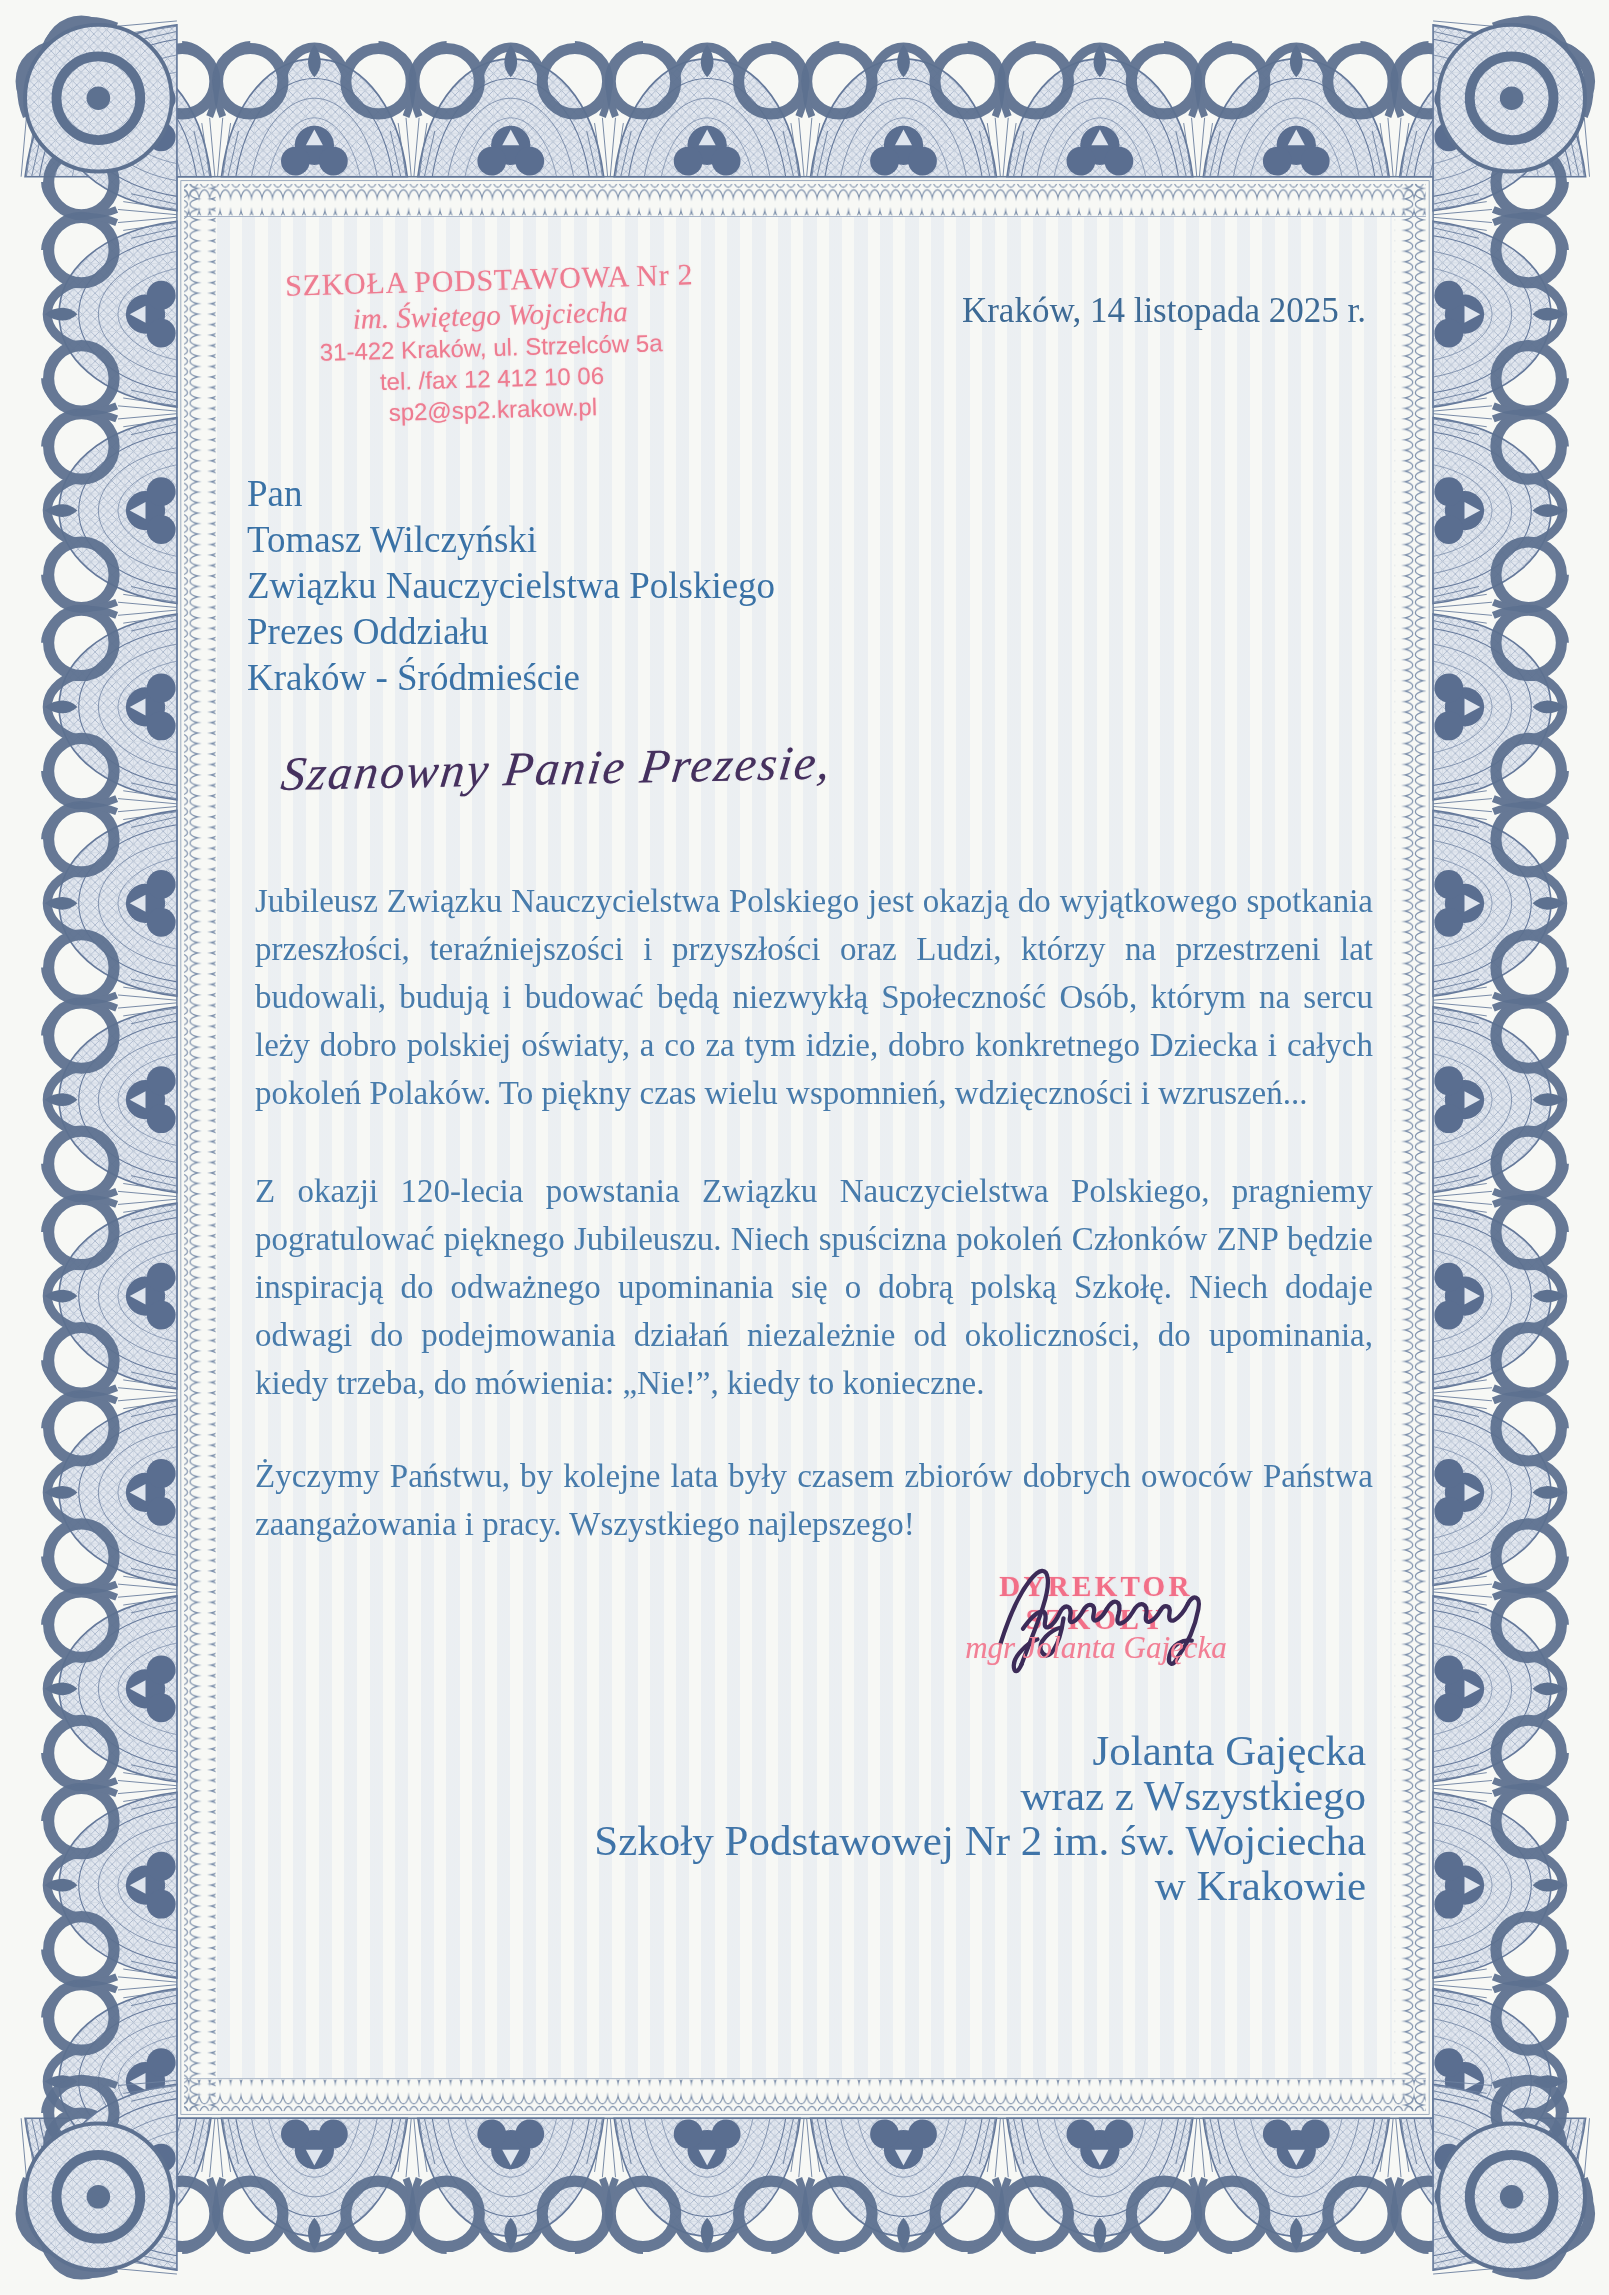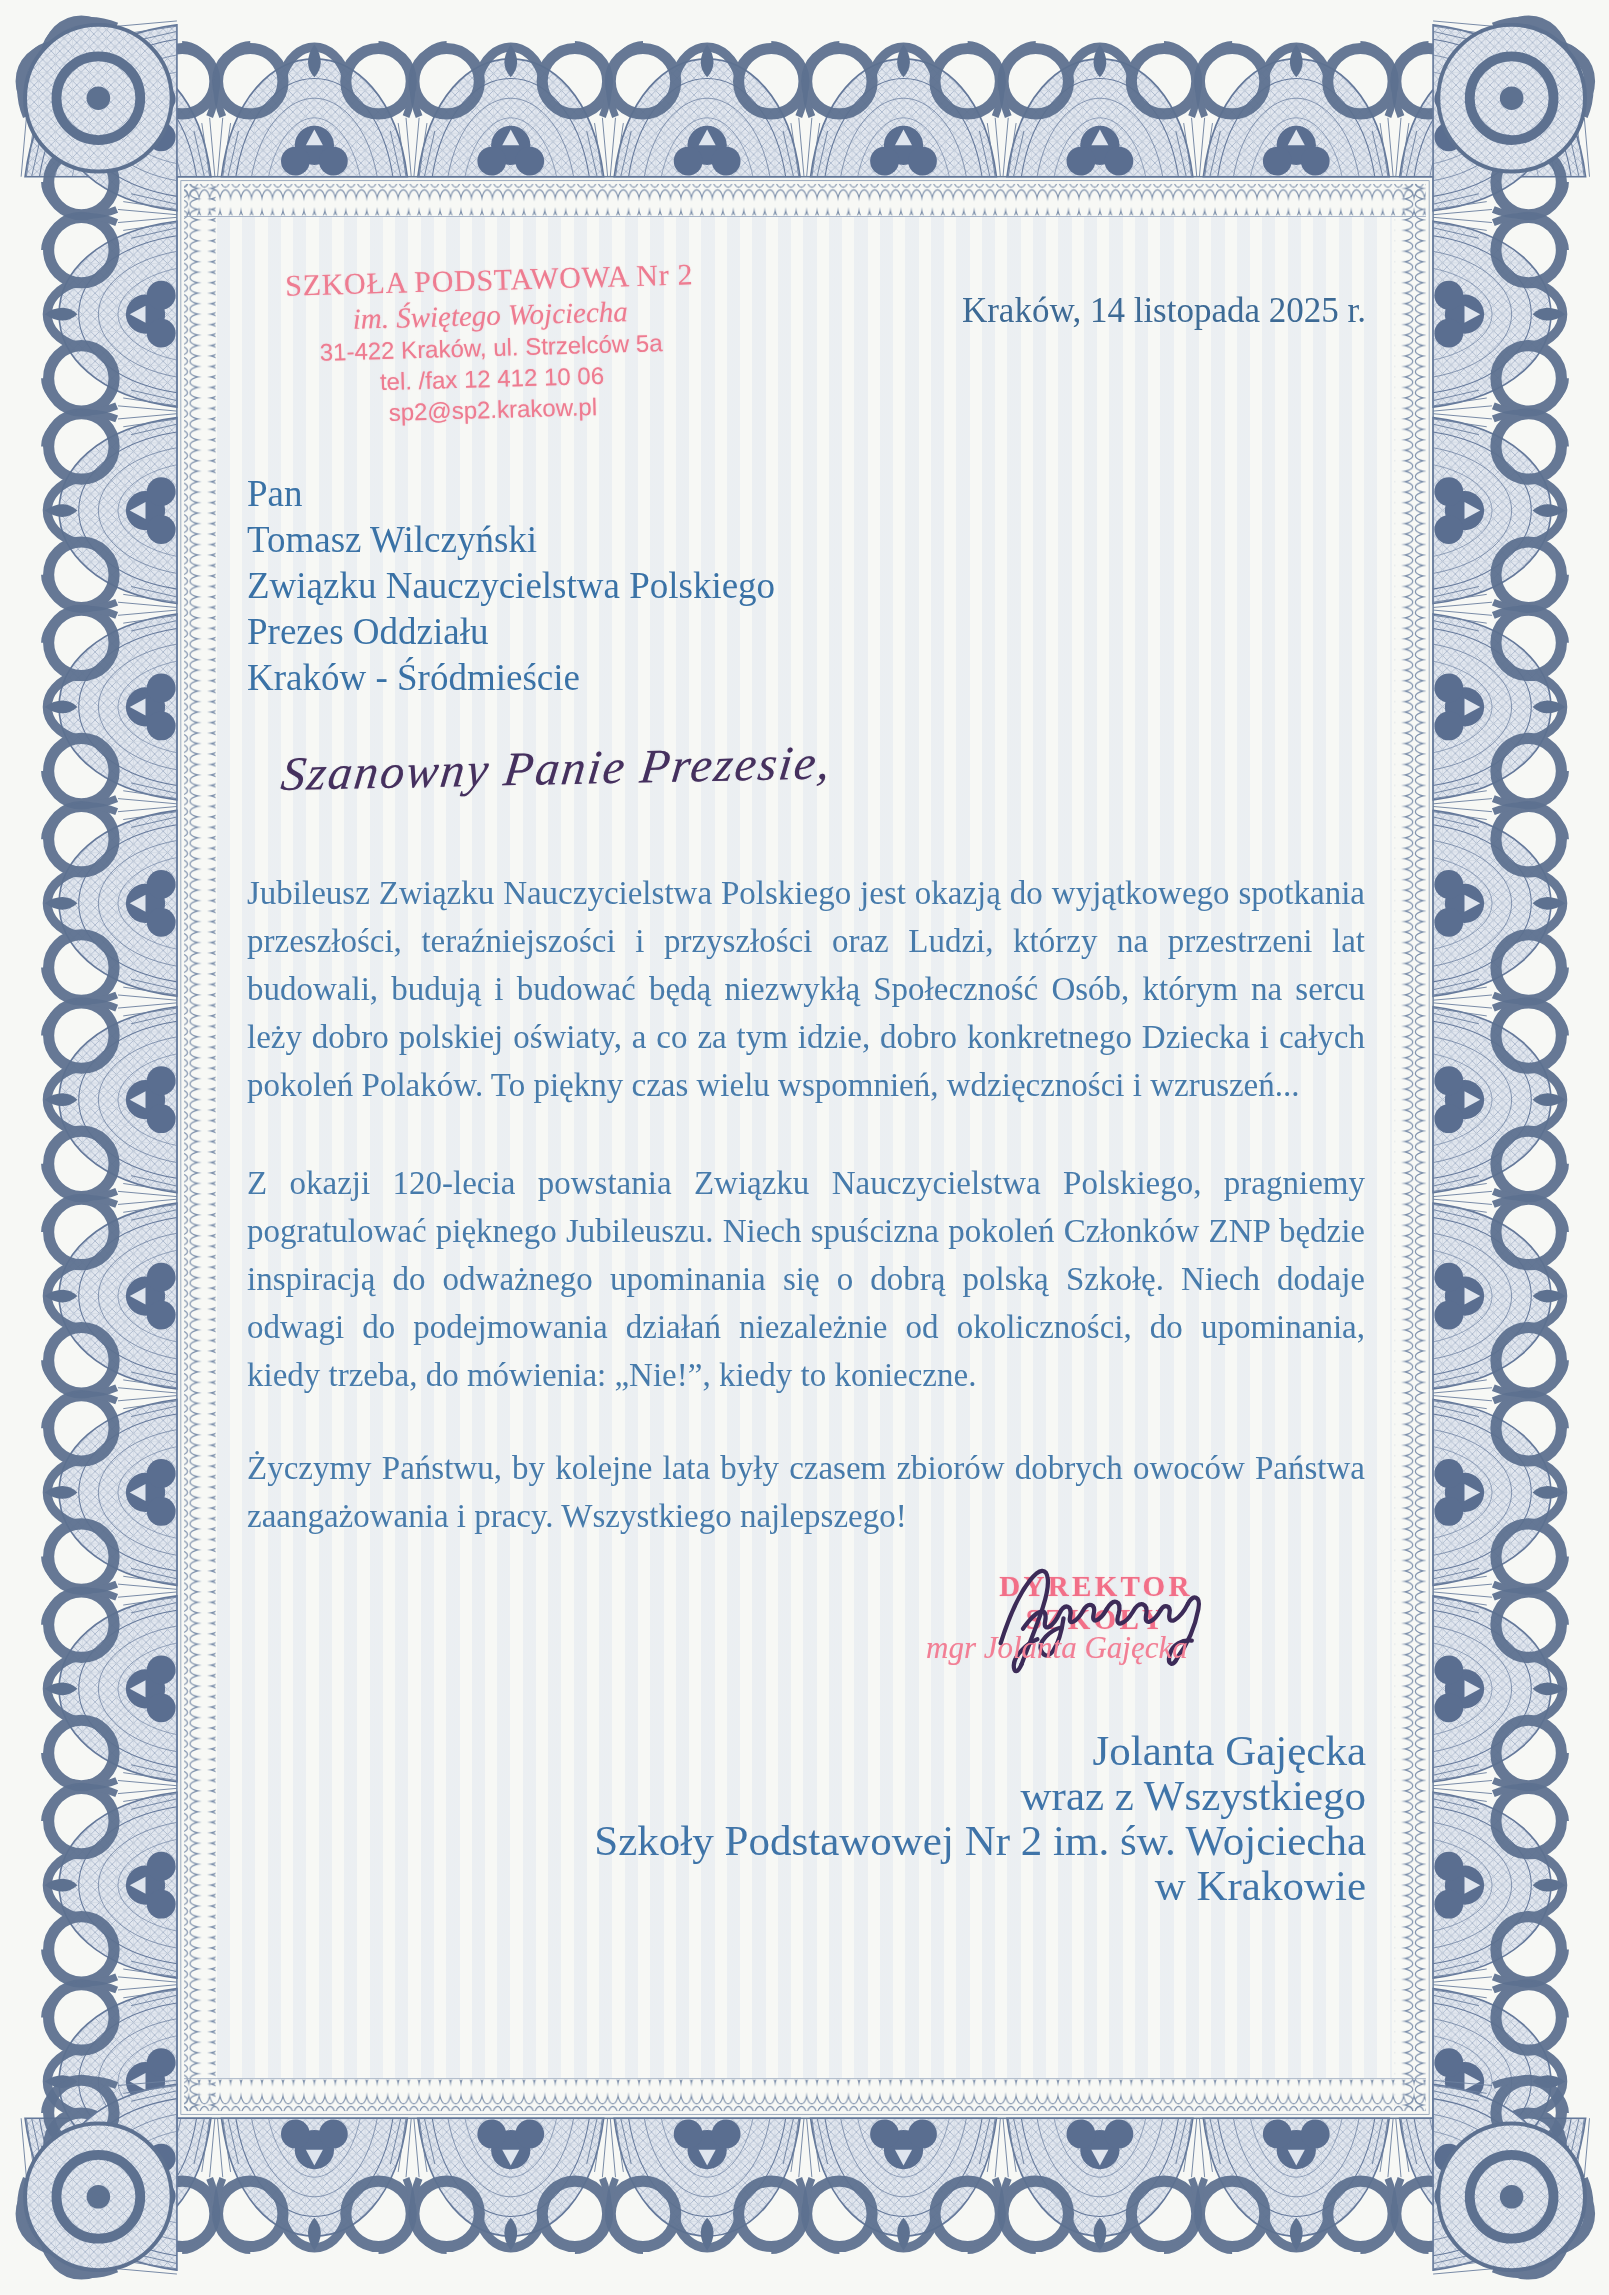--- a/index.html
+++ b/index.html
@@ -28,30 +28,30 @@
   .recipient{left:247px;top:471px;font-weight:normal;font-size:37px;line-height:46px;color:#3a72a6;}
   
   .salutation{
     left:285px;top:746px;font-size:48px;color:#45305e;font-style:italic;
     letter-spacing:2px;transform:skewX(-8deg) rotate(-1.2deg);transform-origin:left top;
     text-shadow:0 0 0.7px rgba(69,48,94,.5);
   }
   
   .body-par{
     left:247px;width:1118px;color:#477bab;font-size:33px;line-height:48px;
-    text-align:justify;margin:0;
+    text-align:justify;margin:8px;
   }
   .p1{top:869px;} .p2{top:1159px;} .p3{top:1444px;}
   
   .director-title{
     left:926px;top:1570px;width:340px;text-align:center;font-weight:bold;
     font-size:29px;letter-spacing:3.3px;color:#f26f88;text-shadow:0 0 1.3px rgba(242,111,136,.45);
   }
   .director-name{
-    left:926px;top:1630px;width:340px;font-style:italic;
+    left:926px;top:1630px;width:340px;text-align:center;font-style:italic;
     font-size:31px;color:#f27f95;text-shadow:0 0 0.7px rgba(242,127,149,.4);font-family:Liberation Serif, serif;
   }
   svg.signature{left:981px;top:1545px;width:275px;height:144px;}
   
   .closing{right:244px;top:1728px;text-align:right;font-size:43px;line-height:45px;color:#3f74a8;}
 </style>
 </head>
 <body>
 
 <div class="page">

